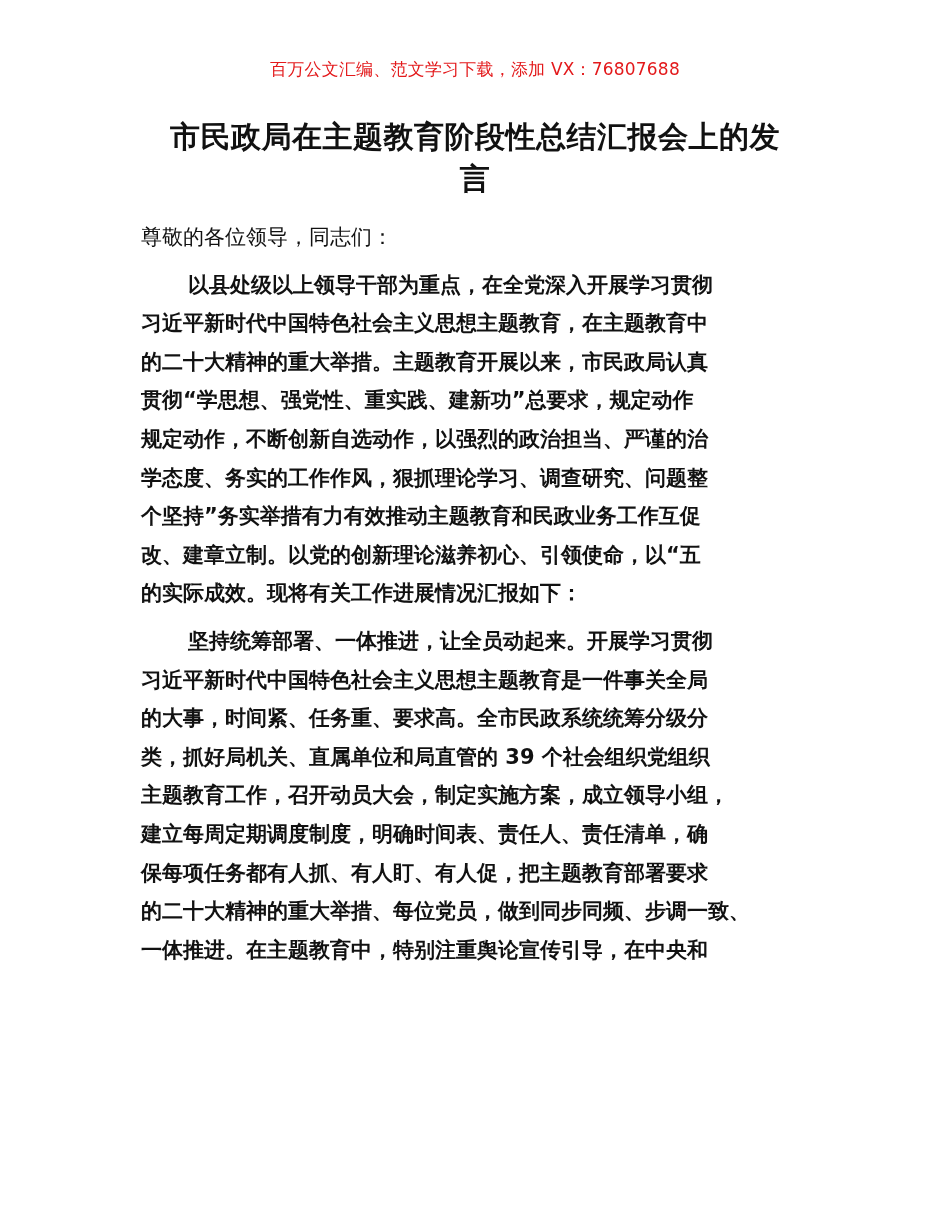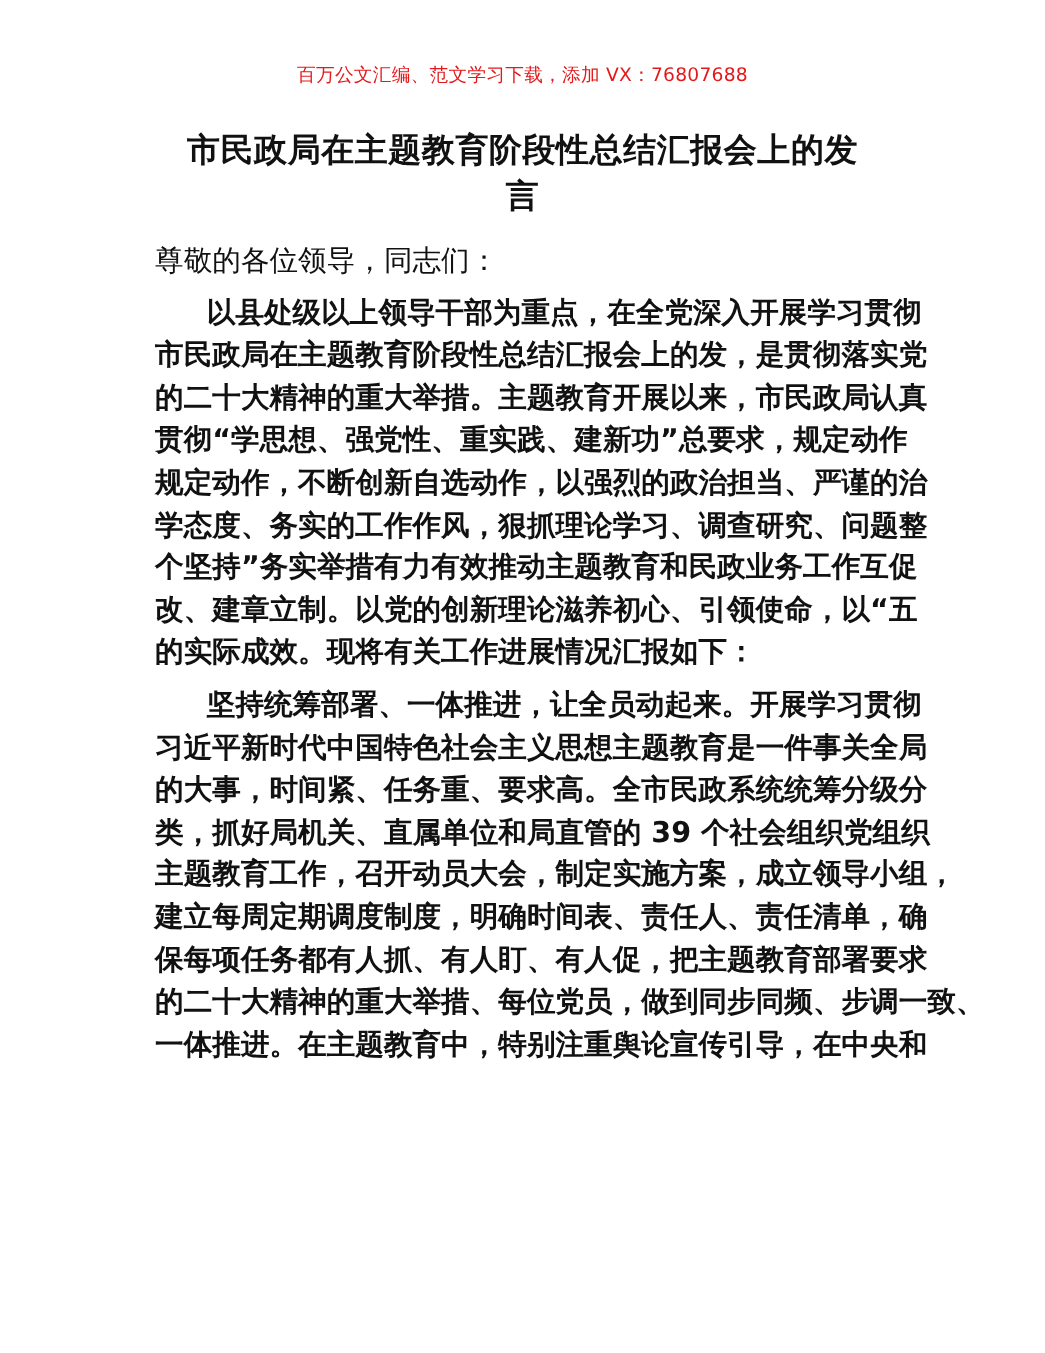--- a/index.html
+++ b/index.html
@@ -44,21 +44,21 @@
       line-height: 42px;
       color: #111111;
       letter-spacing: 0.5px;
       font-weight: bold;
     }
     .body-text {
       position: absolute;
       top: 218px;
       left: 141px;
       width: 695px;
-      font-size: 26px;
+      font-size: 21px;
       line-height: 38.6px;
       color: #111111;
     }
     .salutation {
       margin: 0 0 9px 0;
     }
     .para {
       margin: 0 0 9px 0;
       text-indent: 47px;
       text-align: justify;
@@ -86,21 +86,21 @@
   <div class="doc-title">
     <span class="line">市民政局在主题教育阶段性总结汇报会上的发</span>
     <span class="line">言</span>
   </div>
 
   <div class="body-text">
     <div class="salutation">尊敬的各位领导，同志们：</div>
 
     <div class="para para-inner">
       <span class="line first">以县处级以上领导干部为重点，在全党深入开展学习贯彻</span>
-      <span class="line">市民政局在主题教育阶段性总结汇报会上的发，是贯彻落实党</span>
+      <span class="line">习近平新时代中国特色社会主义思想主题教育，在主题教育中</span>
       <span class="line">的二十大精神的重大举措。主题教育开展以来，市民政局认真</span>
       <span class="line">贯彻“学思想、强党性、重实践、建新功”总要求，规定动作</span>
       <span class="line">规定动作，不断创新自选动作，以强烈的政治担当、严谨的治</span>
       <span class="line">学态度、务实的工作作风，狠抓理论学习、调查研究、问题整</span>
       <span class="line">个坚持”务实举措有力有效推动主题教育和民政业务工作互促</span>
       <span class="line">改、建章立制。以党的创新理论滋养初心、引领使命，以“五</span>
       <span class="line">的实际成效。现将有关工作进展情况汇报如下：</span>
     </div>
 
     <div class="para para-inner">

